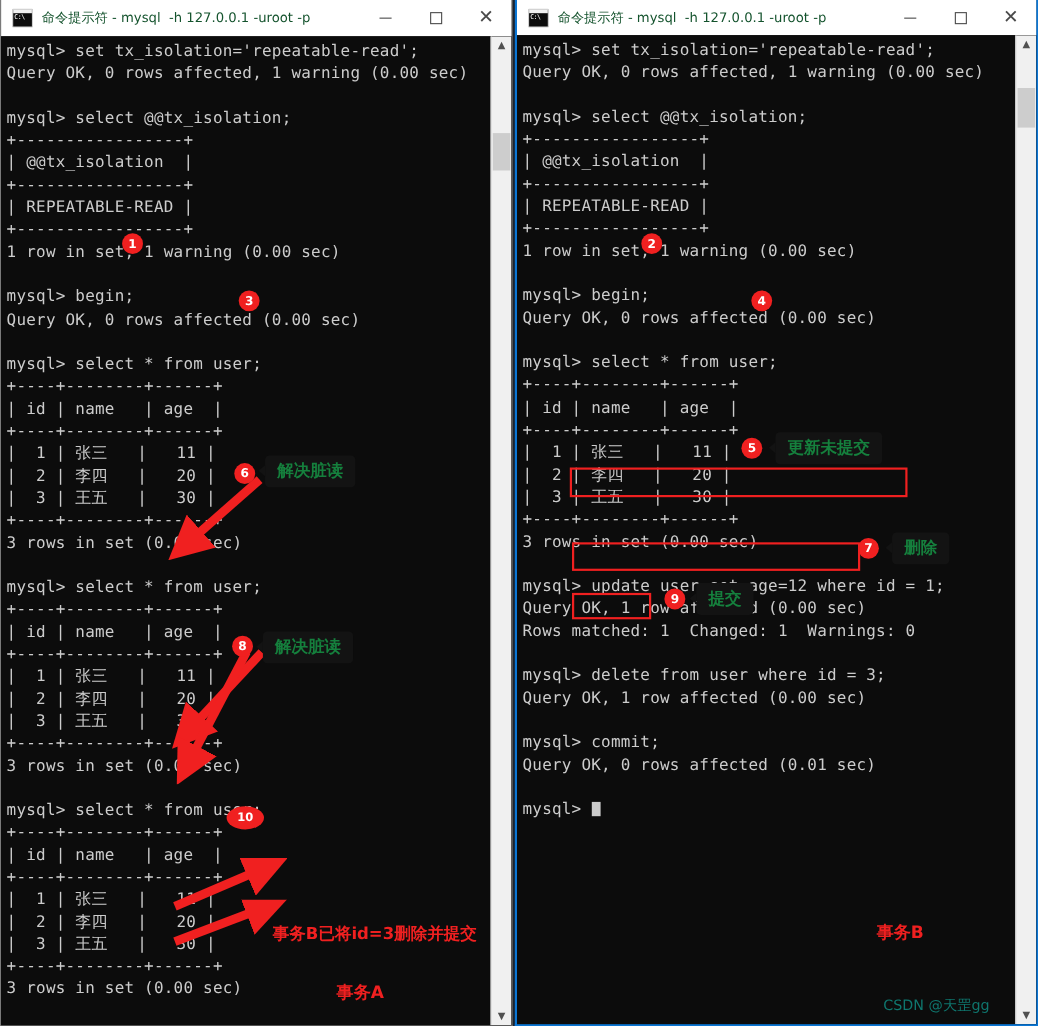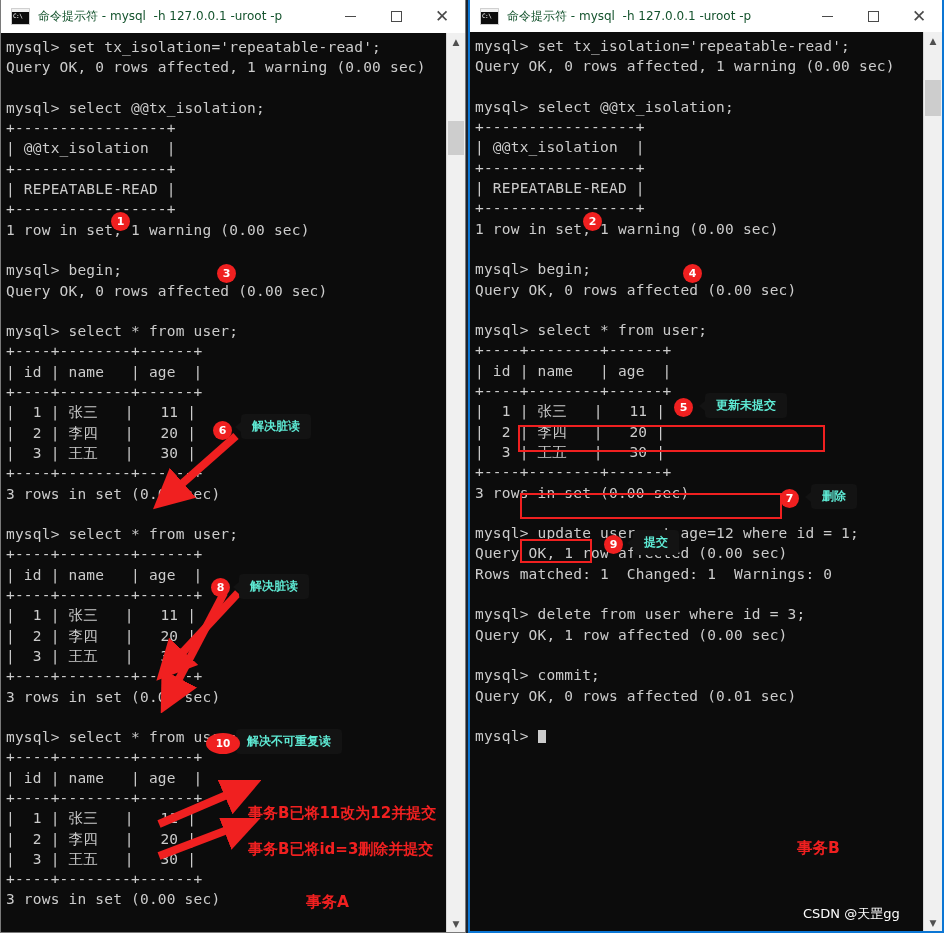--- a/index.html
+++ b/index.html
@@ -129,23 +129,23 @@
     display:flex;align-items:center;justify-content:center;
     z-index:30;
     line-height:1;
   }
   .badge.wide{width:34px;height:21px;font-size:10.5px;}
 
   
   .callout{
     position:absolute;
     background:#131313;
-    color:#5eead4;
+    color:#15803d;
     font-family:"DejaVu Sans",sans-serif;
-    font-size:12px;font-weight:bold;
+    font-size:15px;font-weight:bold;
     padding:5px 11px;
     border-radius:4px;
     z-index:28;
     white-space:nowrap;
     line-height:1.25;
   }
   .callout::before{
     content:"";
     position:absolute;
     left:-6px;top:50%;margin-top:-5px;
@@ -176,21 +176,21 @@
   }
   .label-tx{
     position:absolute;
     color:#f02020;
     font-family:"DejaVu Sans",sans-serif;
     font-size:15.5px;font-weight:bold;
     z-index:27;
   }
   .watermark{
     position:absolute;
-    color:#ffffff;
+    color:#0f766e;
     font-family:"DejaVu Sans",sans-serif;
     font-size:13px;
     z-index:27;
     white-space:nowrap;
   }
 </style>
 </head>
 <body>
 
 <div class="window" id="win-left">
@@ -270,21 +270,20 @@
   </div>
 
   <div class="badge" style="left:110px;top:212px;">1</div>
   <div class="badge" style="left:216px;top:264px;">3</div>
   <div class="badge" style="left:212px;top:421px;">6</div>
   <div class="badge" style="left:210px;top:578px;">8</div>
   <div class="badge wide" style="left:205px;top:733px;">10</div>
 
   <div class="callout" style="left:240px;top:414px;">解决脏读</div>
   <div class="callout" style="left:238px;top:574px;">解决脏读</div>
-  <div class="callout" style="left:235px;top:729px;">解决不可重复读</div>
 
   <svg class="arrow" style="left:150px;top:430px;" width="90" height="80" viewBox="0 0 90 80">
     <defs>
         <marker id="ah1" markerWidth="5" markerHeight="5" refX="2.5" refY="2.5" orient="auto">
           <path d="M0,0 L5,2.5 L0,5 z" fill="#f02020"></path>
         </marker>
       </defs>
     <line x1="85" y1="6" x2="17" y2="66" stroke="#f02020" stroke-width="8" marker-end="url(#ah1)"></line>
   </svg>
 
@@ -315,21 +314,20 @@
   </svg>
   <svg class="arrow" style="left:150px;top:818px;" width="110" height="50" viewBox="0 0 110 50">
     <defs>
         <marker id="ah5" markerWidth="5" markerHeight="5" refX="2.5" refY="2.5" orient="auto">
           <path d="M0,0 L5,2.5 L0,5 z" fill="#f02020"></path>
         </marker>
       </defs>
     <line x1="8" y1="38" x2="92" y2="6" stroke="#f02020" stroke-width="8" marker-end="url(#ah5)"></line>
   </svg>
 
-  <div class="redtext" style="left:247px;top:804px;">事务B已将11改为12并提交</div>
   <div class="redtext" style="left:247px;top:840px;text-align:right;">事务B已将id=3删除并提交</div>
 
   <div class="label-tx" style="left:305px;top:892px;">事务A</div>
 </div>
 
 <div class="window" id="win-right">
 
   <div class="titlebar">
     <div class="cmd-icon"></div>
     <div class="title-text">命令提示符 - mysql  -h 127.0.0.1 -uroot -p</div>

